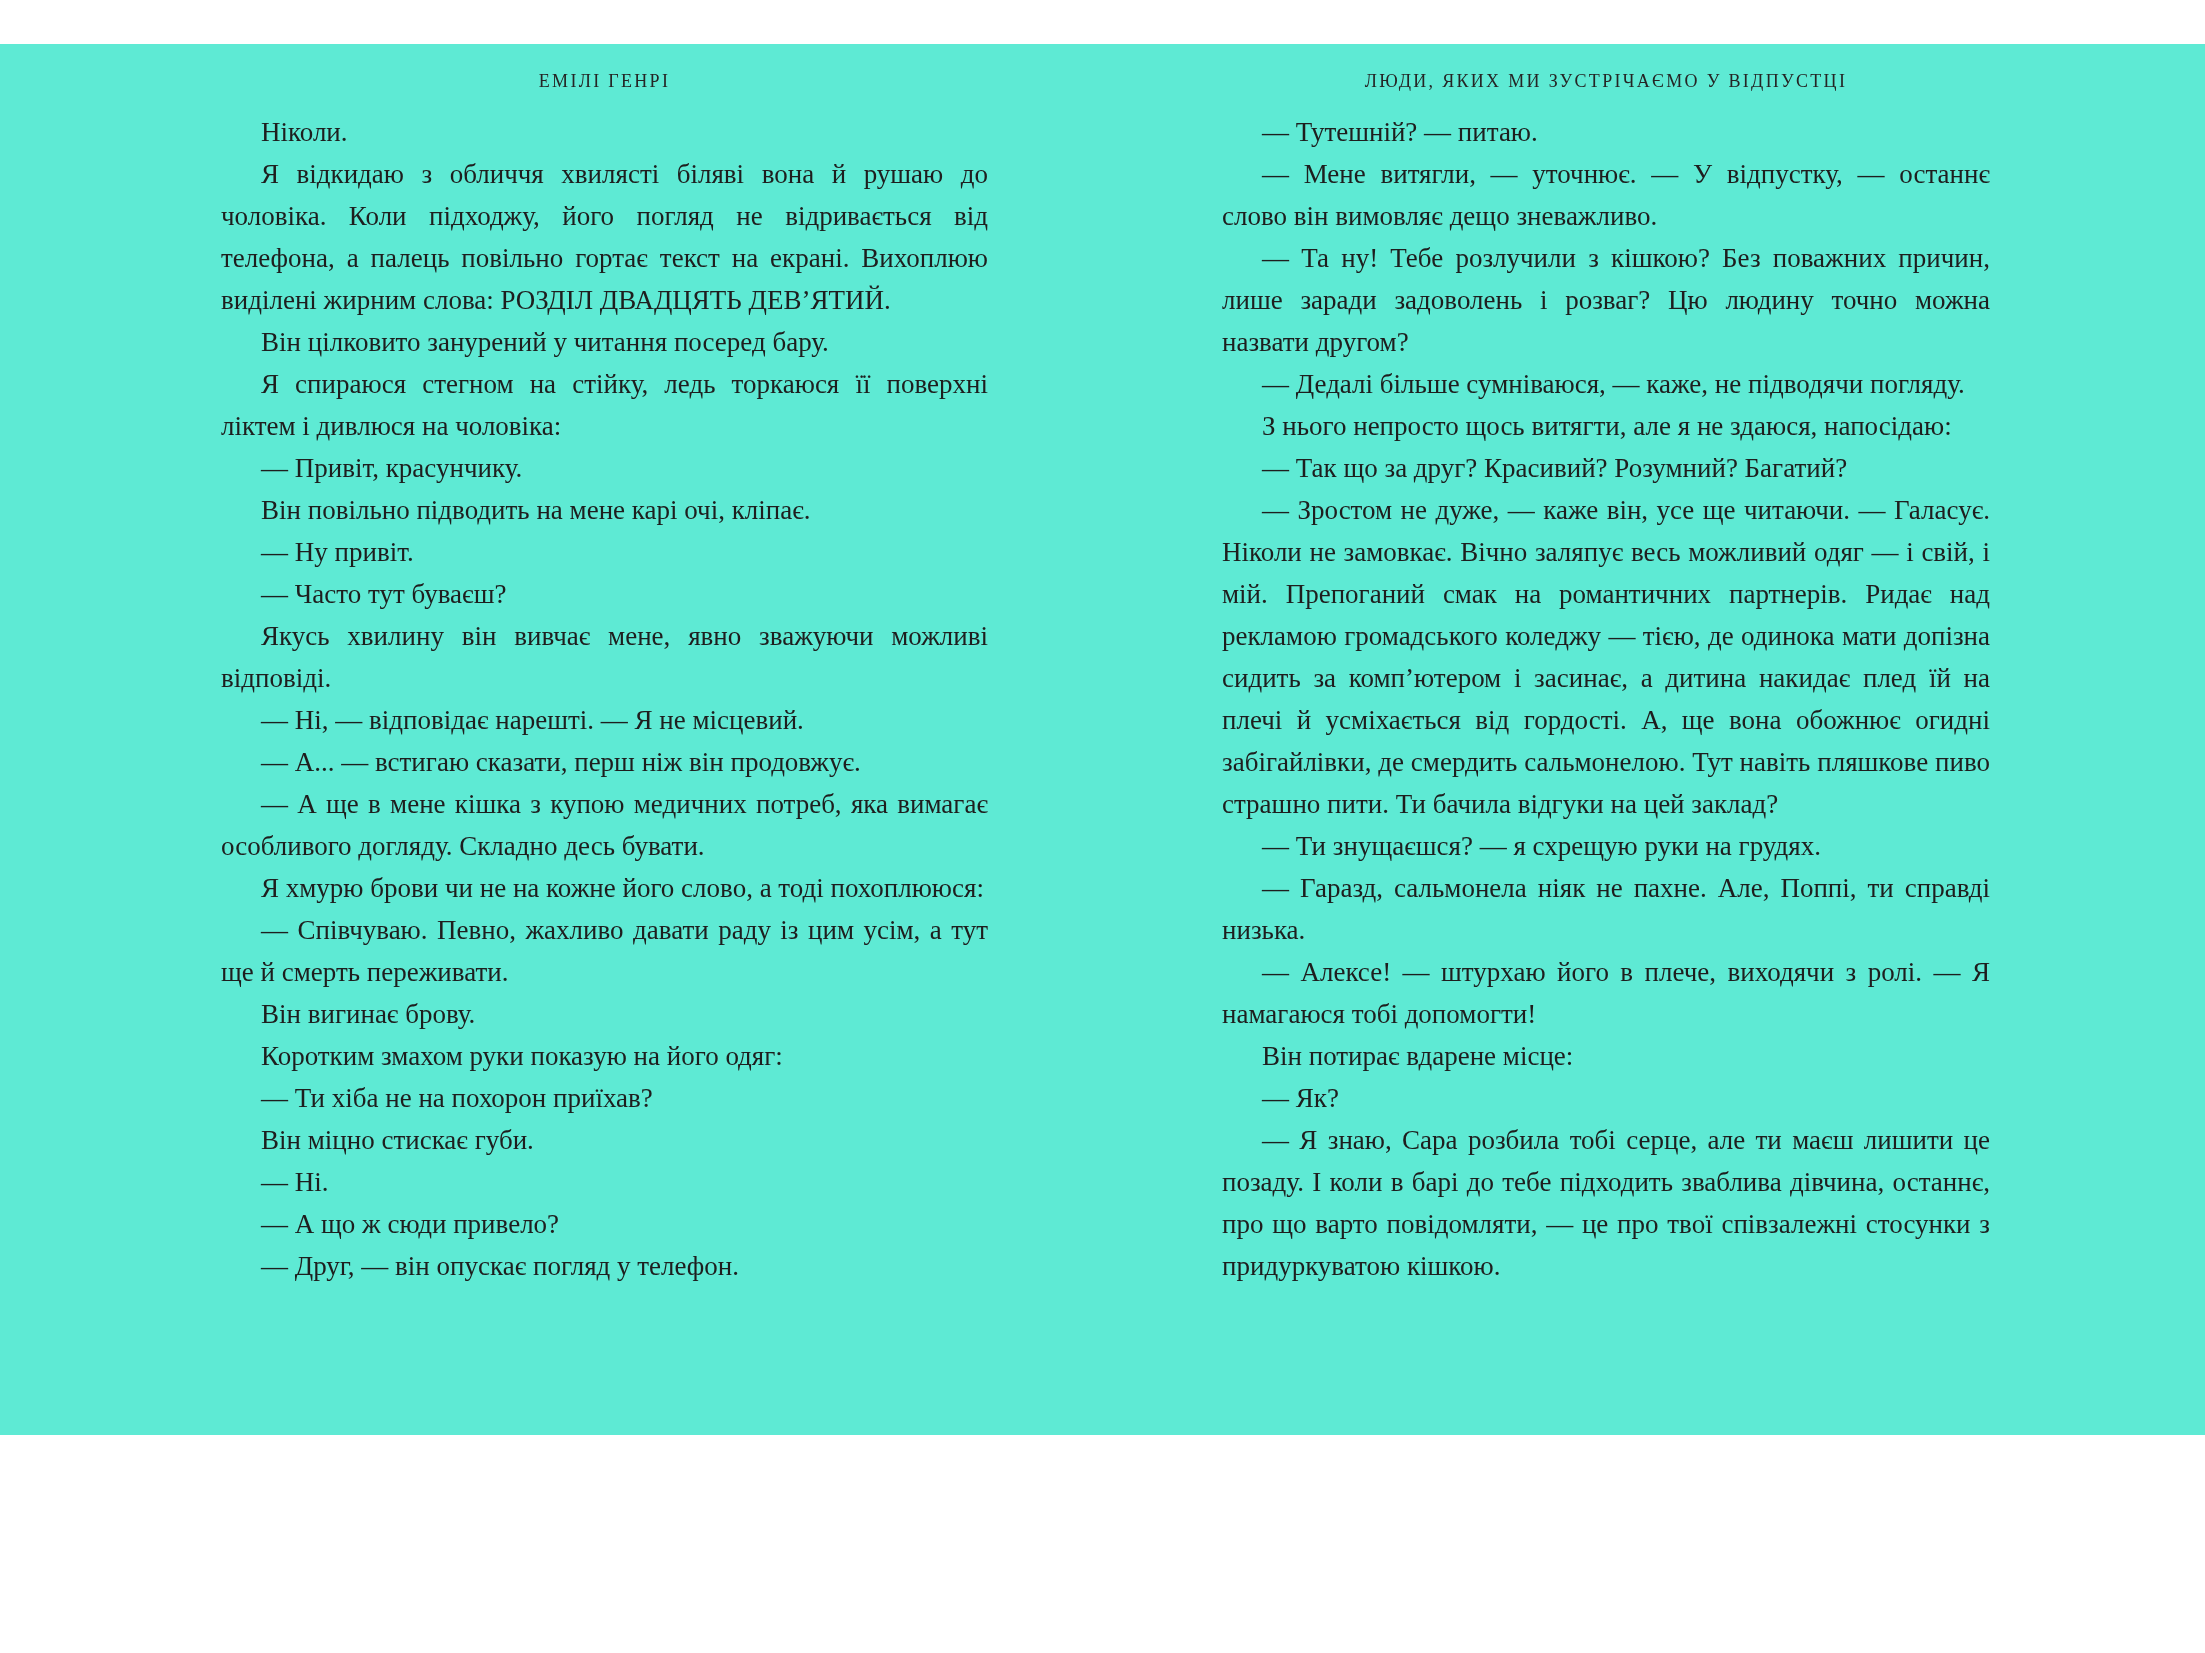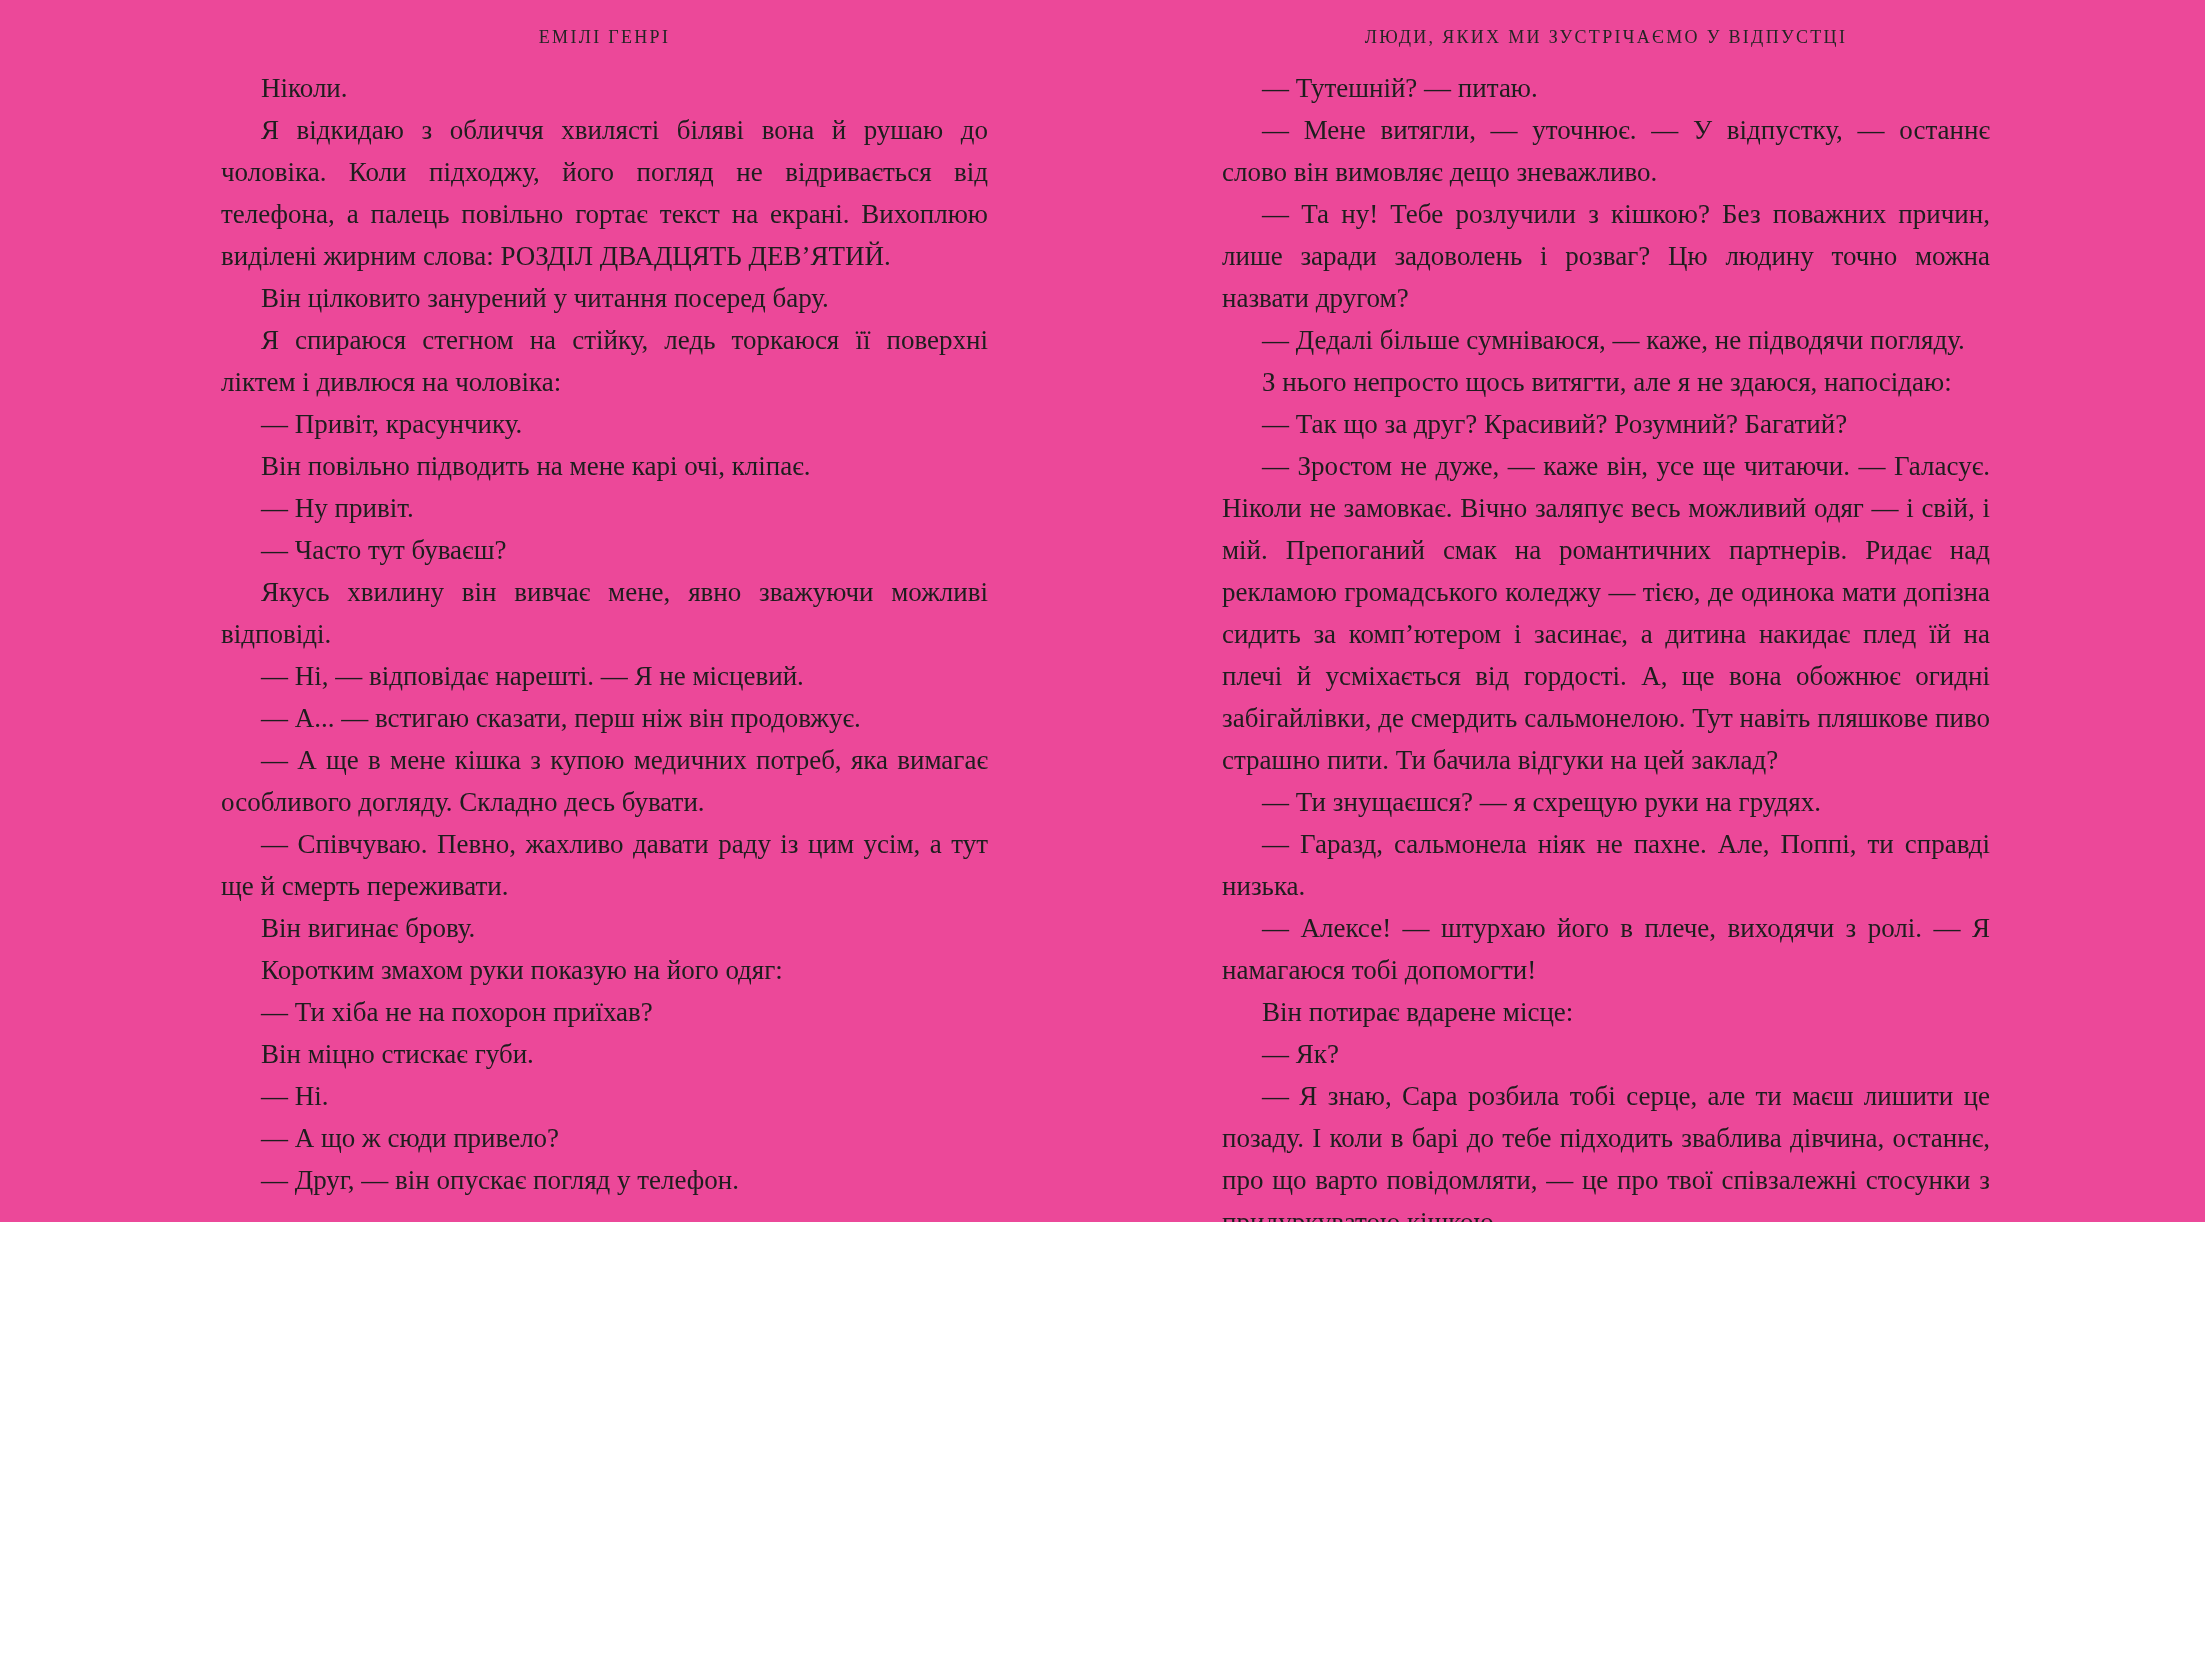--- a/index.html
+++ b/index.html
@@ -3,25 +3,26 @@
 <meta charset="utf-8">
 <style>
   html, body {
     margin: 0;
     padding: 0;
     background: #ffffff;
   }
   .spread {
     position: relative;
     width: 2205px;
-    height: 1222px;
-    background: #ec4899;
+    height: 1391px;
+    background: #5eead4;
     font-family: "Liberation Serif", "DejaVu Serif", serif;
     color: #1e1e1e;
     overflow: hidden;
+    margin-top: 44px;
   }
   .page {
     position: absolute;
     top: 0;
     height: 1654px;
   }
   .page--left  { left: 221px;  width: 767px; }
   .page--right { left: 1222px; width: 768px; }
 
   .running-head {
@@ -74,20 +75,21 @@
         <p>Він цілковито занурений у читання посеред бару.</p>
         <p>Я спираюся стегном на стійку, ледь торкаюся її поверхні ліктем і дивлюся на чоловіка:</p>
         <p>— Привіт, красунчику.</p>
         <p>Він повільно підводить на мене карі очі, кліпає.</p>
         <p>— Ну привіт.</p>
         <p>— Часто тут буваєш?</p>
         <p>Якусь хвилину він вивчає мене, явно зважуючи можливі відповіді.</p>
         <p>— Ні, — відповідає нарешті. — Я не місцевий.</p>
         <p>— А... — встигаю сказати, перш ніж він продовжує.</p>
         <p>— А ще в мене кішка з купою медичних потреб, яка вимагає особливого догляду. Складно десь бувати.</p>
+        <p>Я хмурю брови чи не на кожне його слово, а тоді похоплююся:</p>
         <p>— Співчуваю. Певно, жахливо давати раду із цим усім, а тут ще й смерть переживати.</p>
         <p>Він вигинає брову.</p>
         <p>Коротким змахом руки показую на його одяг:</p>
         <p>— Ти хіба не на похорон приїхав?</p>
         <p>Він міцно стискає губи.</p>
         <p>— Ні.</p>
         <p>— А що ж сюди привело?</p>
         <p>— Друг, — він опускає погляд у телефон.</p>
       </div>
     <div class="page-number">8</div>

